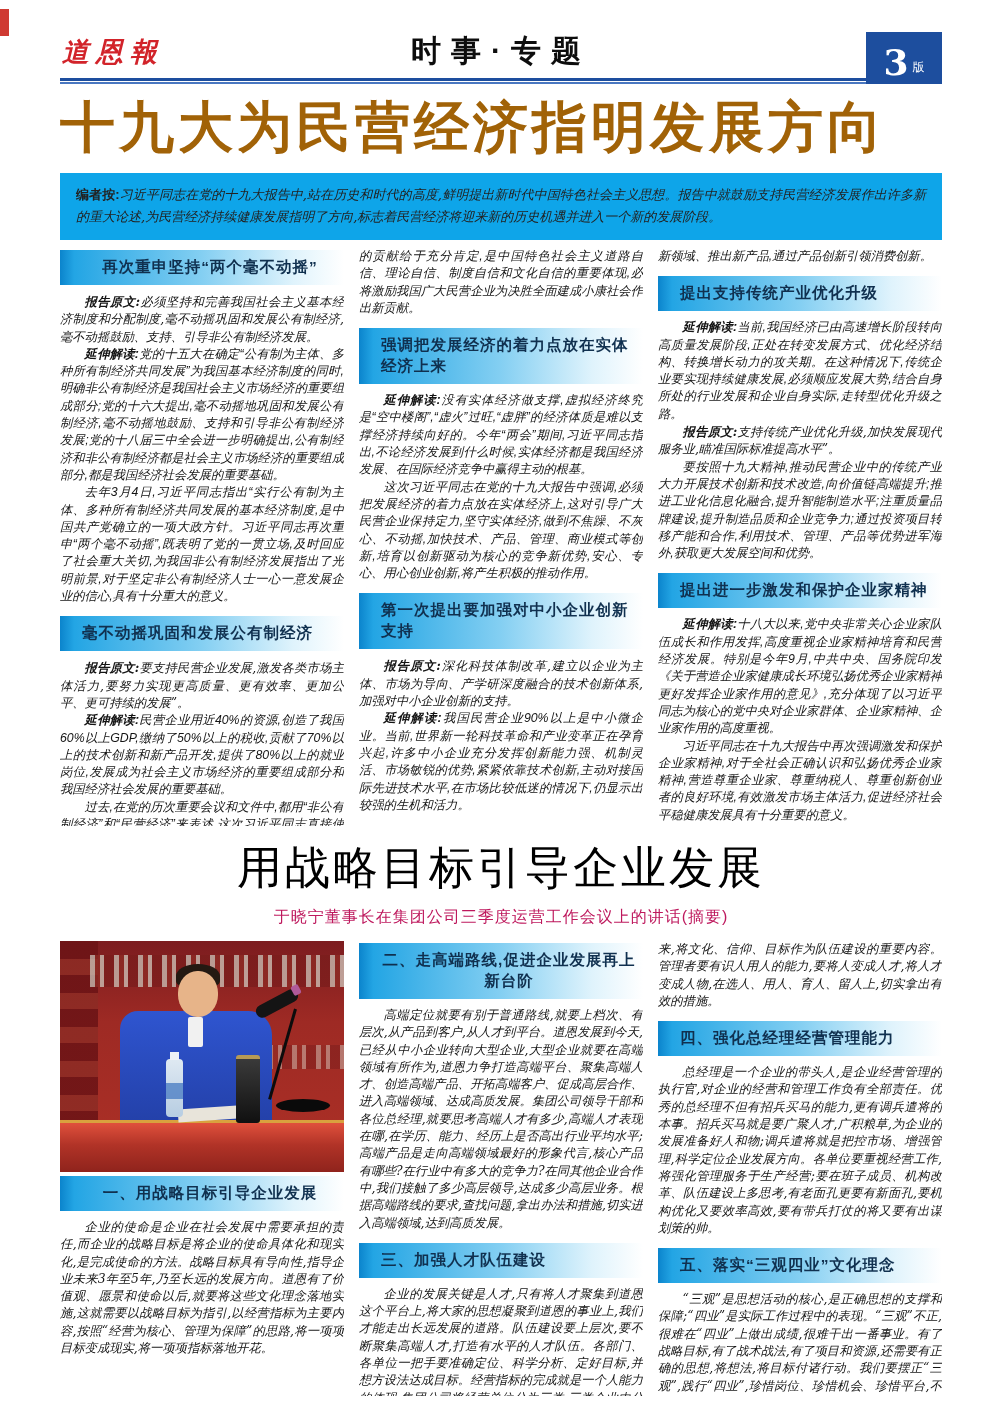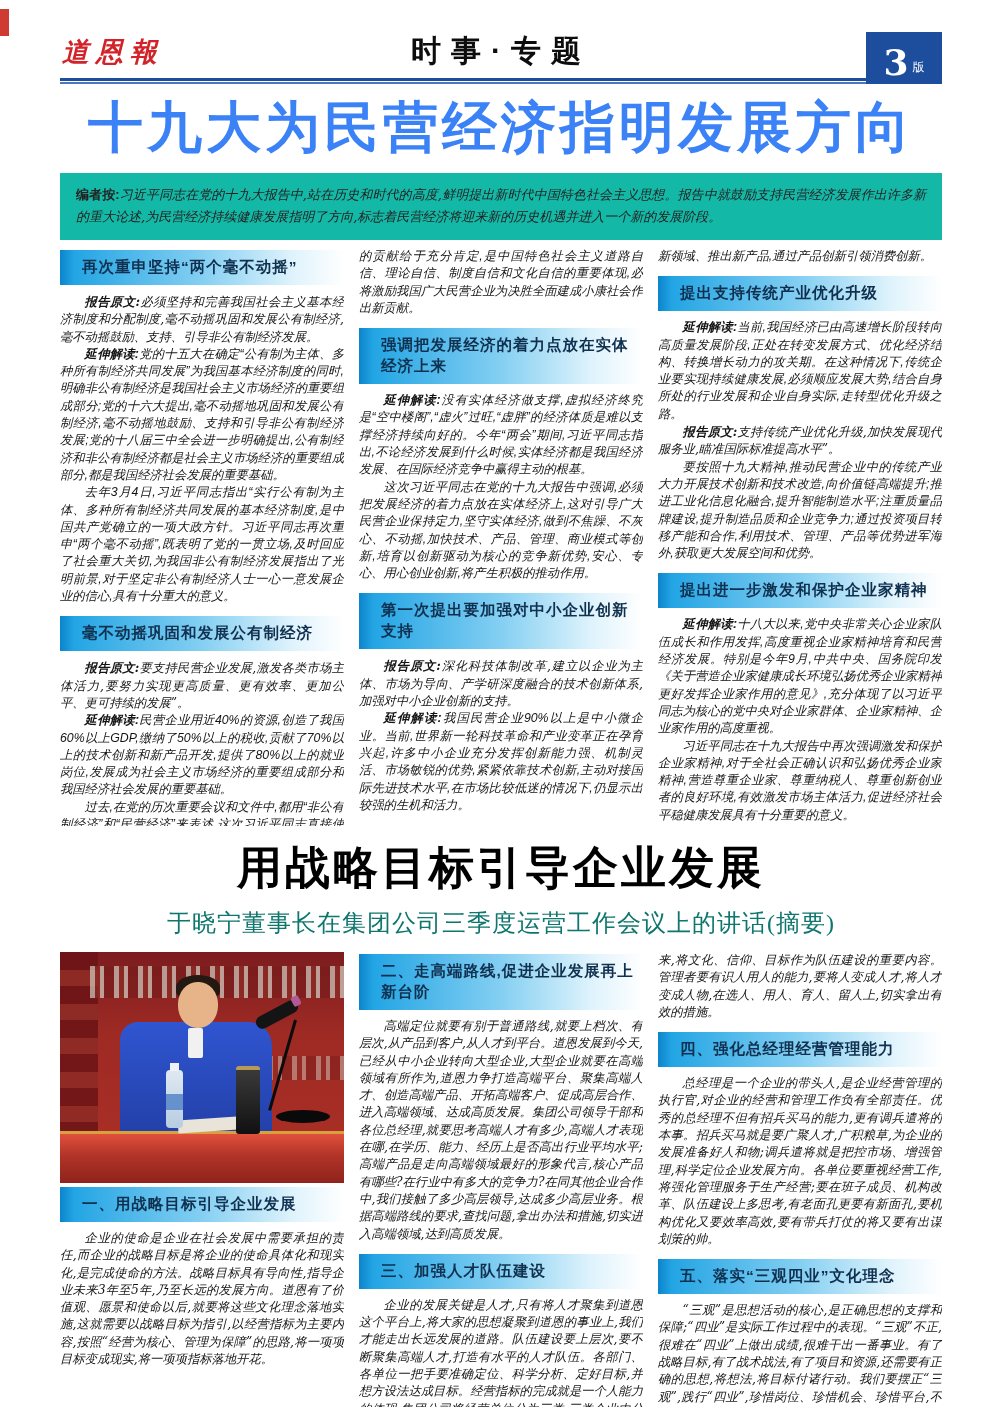--- a/index.html
+++ b/index.html
@@ -29,52 +29,52 @@
   }
   .page-badge .num { font-family:"DejaVu Serif","Liberation Serif",serif; font-size:36px; font-weight:bold; line-height:.9; }
   .page-badge .ban { font-size:12px; padding-bottom:2px; }
   .masthead-rule {
     position:absolute; left:0; right:0; bottom:0; height:6px;
     background:linear-gradient(180deg,#1d4e9e 0 3px,#ffffff 3px 4px,#4a77c0 4px 6px);
   }
 
   
   .headline1 {
-    margin-top:13px; text-align:center; color:#3b82f6;
+    margin-top:13px; text-align:left; color:#a16207;
     font-size:55px; font-weight:900; letter-spacing:4px; line-height:1.1;
   }
   .editor-note {
-    margin-top:15px; background:#14b8a6; padding:11px 16px;
+    margin-top:15px; background:#0ea5e9; padding:11px 16px;
     font-family:"DejaVu Serif","Liberation Serif",serif; font-style:italic;
     font-size:13px; line-height:1.75; color:#222; text-align:justify;
   }
   .editor-note .label { font-weight:bold; font-style:normal; font-family:"Liberation Sans","DejaVu Sans",sans-serif; }
 
   .cols { display:flex; gap:15px; margin-top:8px; }
   .col { flex:1 1 0; overflow:hidden; }
   .a1-cols { height:578px; }
 
   .sec-header {
     margin:11px 0 8px; padding:7px 6px 7px 22px;
     font-size:15.5px; font-weight:bold; color:#10304f; letter-spacing:1px;
     background:linear-gradient(90deg,#0b84cc 0,#23a5e4 5%,#84cff2 50%,#dff3fc 82%,#ffffff 100%);
   }
-  .col .sec-header:first-child { margin-top:2px; }
+  .col .sec-header:first-child { margin-top:2px;text-align:center; }
 
   .para {
     font-size:12.3px; line-height:17.3px; text-align:justify;
     text-indent:2em; color:#141414;font-style:italic;
   }
   .para.kaiti { font-family:"DejaVu Serif","Liberation Serif",serif; font-style:italic; }
   .para.cont { text-indent:0; }
   .para strong { font-weight:bold; }
 
   
-  .a2-title { margin-top:12px; text-align:center; color:#000; font-size:45px; font-weight:700; letter-spacing:3px; }
-  .a2-sub { margin-top:9px; text-align:center; font-size:24px; letter-spacing:1px; color:#0f766e;font-family:Liberation Serif, serif; }
+  .a2-title { margin-top:12px; text-align:center; color:#000; font-size:45px; font-weight:400; letter-spacing:3px; }
+  .a2-sub { margin-top:9px; text-align:center; font-size:16px; letter-spacing:1px; color:#be185d; }
   .a2-cols { margin-top:13px; height:455px; }
 
   
   .photo {
     position:relative; width:100%; height:231px; overflow:hidden; margin-bottom:4px;
     background:linear-gradient(180deg,#7c1c1f 0%,#9e2a24 35%,#ad3026 100%);
   }
   .ph-curtain { position:absolute; left:0; top:0; width:38px; height:100%;
     background:repeating-linear-gradient(180deg,#6d1416 0 18px,#8d2b24 18px 34px); opacity:.9; }
   .ph-frieze { position:absolute; left:30px; right:0; height:32px; opacity:.75;

